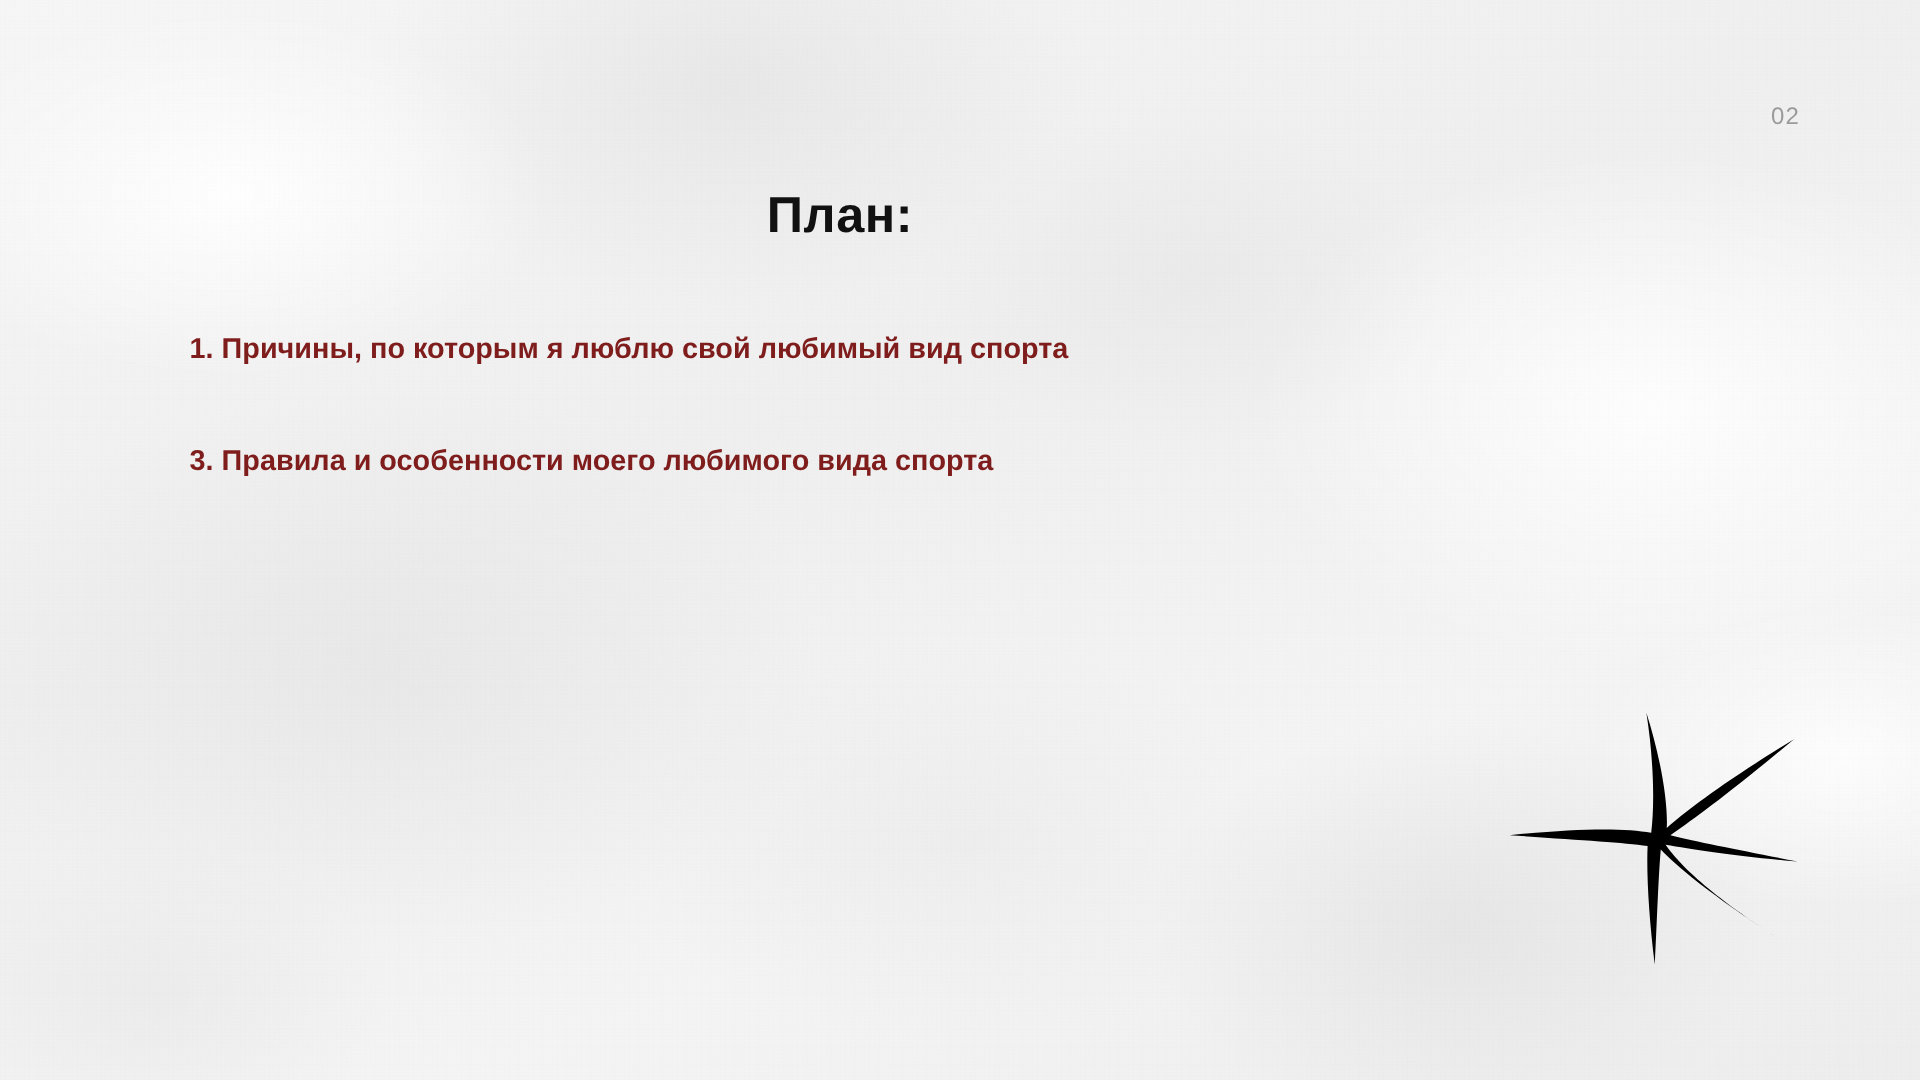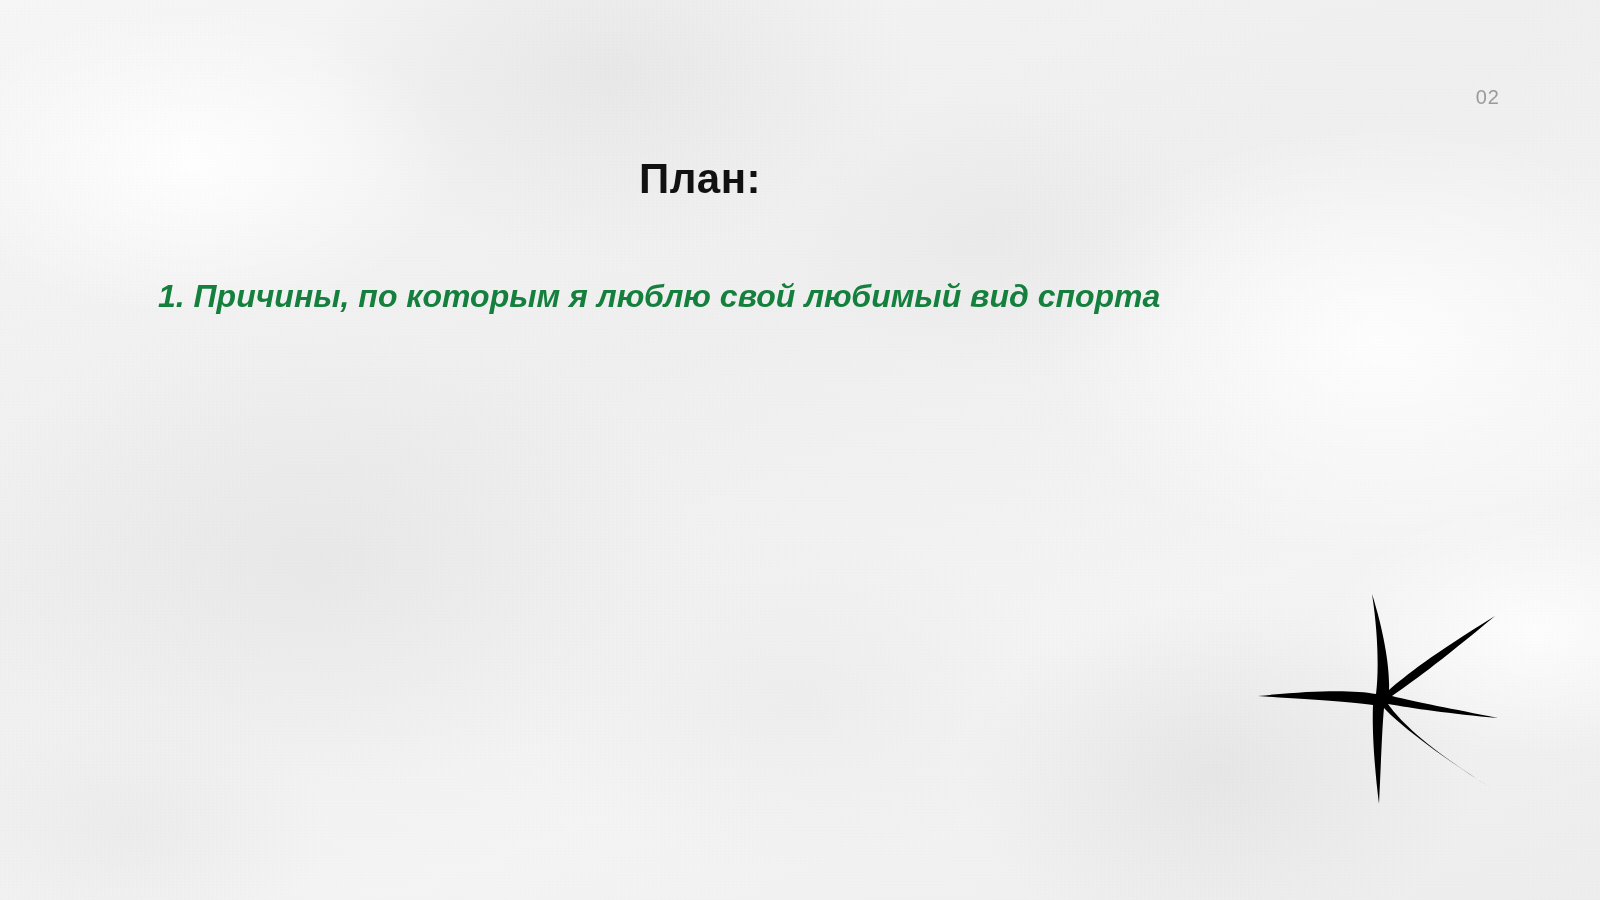--- a/index.html
+++ b/index.html
@@ -69,24 +69,23 @@
   }
 
   .plan-list {
     position: absolute;
     top: 275px;
     left: 158px;
     width: 1200px;
   }
 
   .plan-item {
-    font-size: 32px;
-    font-style: italic;
+    font-size: 24px;
     font-weight: bold;
-    color: #15803d;
+    color: #7f1d1d;
     line-height: 1.35;
     margin-bottom: 62px;
     white-space: nowrap;
   }
 
   .star-mark {
     position: absolute;
     left: 1248px;
     top: 578px;
     width: 260px;
@@ -106,20 +105,21 @@
 
   <div class="bg-texture"></div>
   <div class="bg-grain"></div>
 
   <div class="page-number">02</div>
 
   <div class="slide-title">План:</div>
 
   <div class="plan-list">
     <div class="plan-item">1. Причины, по которым я люблю свой любимый вид спорта</div>
+    <div class="plan-item">3. Правила и особенности моего любимого вида спорта</div>
   </div>
 
   <div class="star-mark">
     <svg viewBox="0 0 260 230" xmlns="http://www.w3.org/2000/svg" aria-hidden="true">
       <path d="M128 116
                C 131 92, 130 55, 124 16
                C 136 54, 142 90, 141 112
                C 157 98, 185 76, 247 38
                C 192 84, 160 107, 144 118
                C 168 124, 205 131, 250 140

